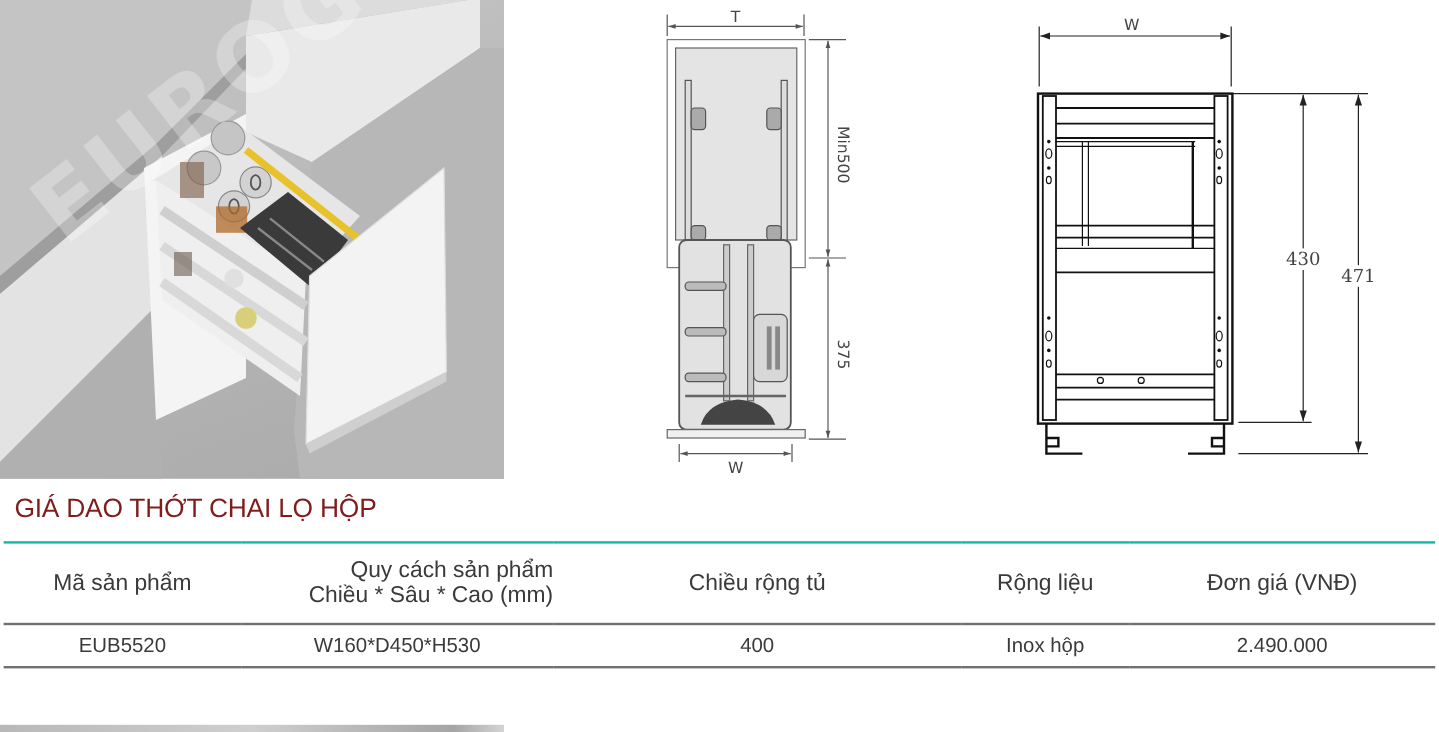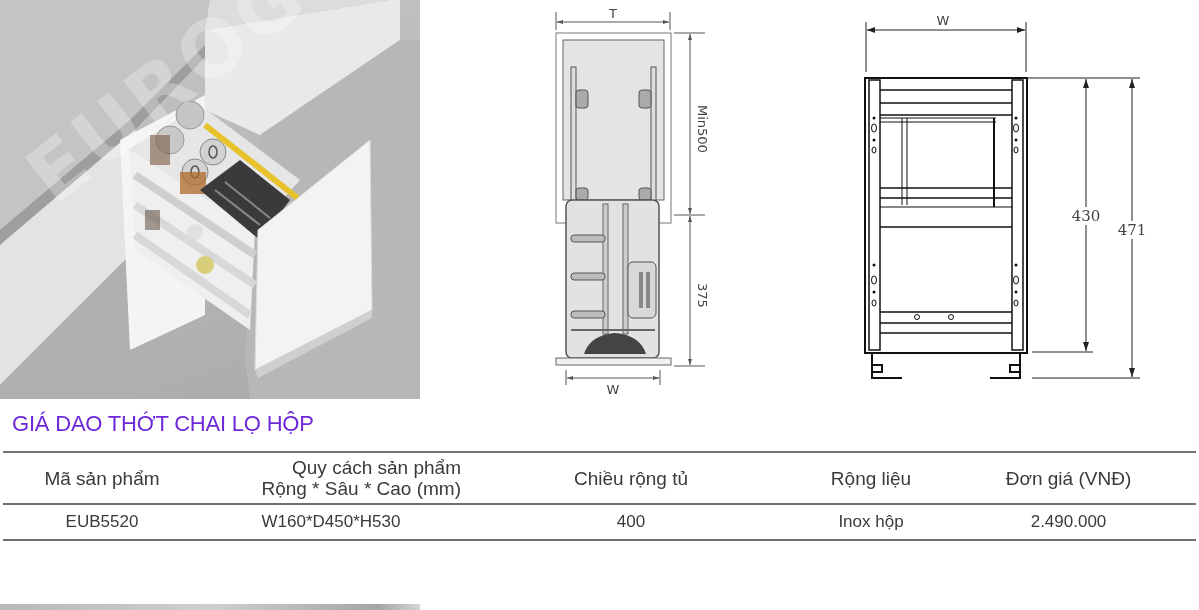--- a/index.html
+++ b/index.html
@@ -24,36 +24,36 @@
 
     
     .drawing-side { position: absolute; left: 540px; top: 0; width: 180px; height: 400px; }
     .drawing-front { position: absolute; left: 840px; top: 0; width: 320px; height: 400px; }
     .dim-label { font-family: "DejaVu Sans", sans-serif; font-size: 13px; fill: #444; }
     .dim-label-serif { font-family: "DejaVu Serif", serif; font-size: 15px; fill: #444; }
 
     
     .section-title {
       position: absolute; left: 12px; top: 411px;
-      font-size: 22px; color: #6d28d9; letter-spacing: -0.2px;
+      font-size: 22px; color: #7f1d1d; letter-spacing: -0.2px;
       font-family: "Liberation Sans", sans-serif;
     }
 
     
     .spec-table {
       position: absolute; left: 3px; top: 451px; width: 1193px;
       border-collapse: collapse;
       font-family: "Liberation Sans", sans-serif;
     }
     .spec-table th, .spec-table td {
       text-align: center; font-weight: normal; color: #3a3a3a;
     }
     .spec-table tr.header-row th {
-      height: 52px; font-size: 19px; line-height: 21px;
-      border-top: 2px solid #737373; border-bottom: 2px solid #707070;
+      height: 68px; font-size: 19px; line-height: 21px;
+      border-top: 2px solid #14b8a6; border-bottom: 2px solid #707070;
     }
     .spec-table tr.data-row td {
       height: 36px; font-size: 17px;
       border-bottom: 2px solid #707070;
     }
     .col-1 { width: 198px; }
     .col-2 { width: 260px; }
     .col-3 { width: 340px; }
     .col-4 { width: 140px; }
     .col-5 { width: 255px; }
@@ -237,21 +237,21 @@
 </div>
 
 <div class="section-title">GIÁ DAO THỚT CHAI LỌ HỘP</div>
 
 <table class="spec-table">
   <tbody>
       <tr class="header-row">
     <th class="col-1">Mã sản phẩm</th>
     <th class="col-2">
       <span class="hdr-line">Quy cách sản phẩm</span>
-      <span class="hdr-line">Rộng * Sâu * Cao (mm)</span>
+      <span class="hdr-line">Chiều * Sâu * Cao (mm)</span>
     </th>
     <th class="col-3">Chiều rộng tủ</th>
     <th class="col-4">Rộng liệu</th>
     <th class="col-5">Đơn giá  (VNĐ)</th>
   </tr>
   <tr class="data-row">
     <td>EUB5520</td>
     <td>W160*D450*H530</td>
     <td>400</td>
     <td>Inox hộp</td>

